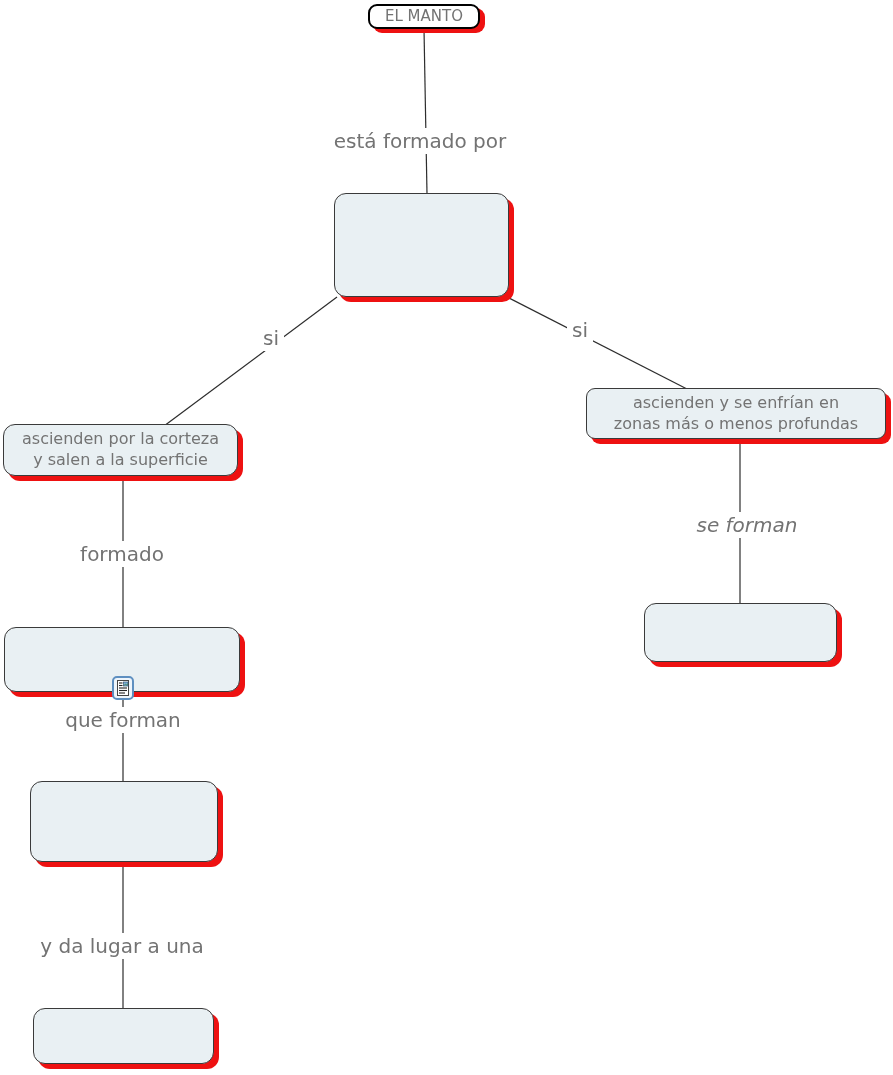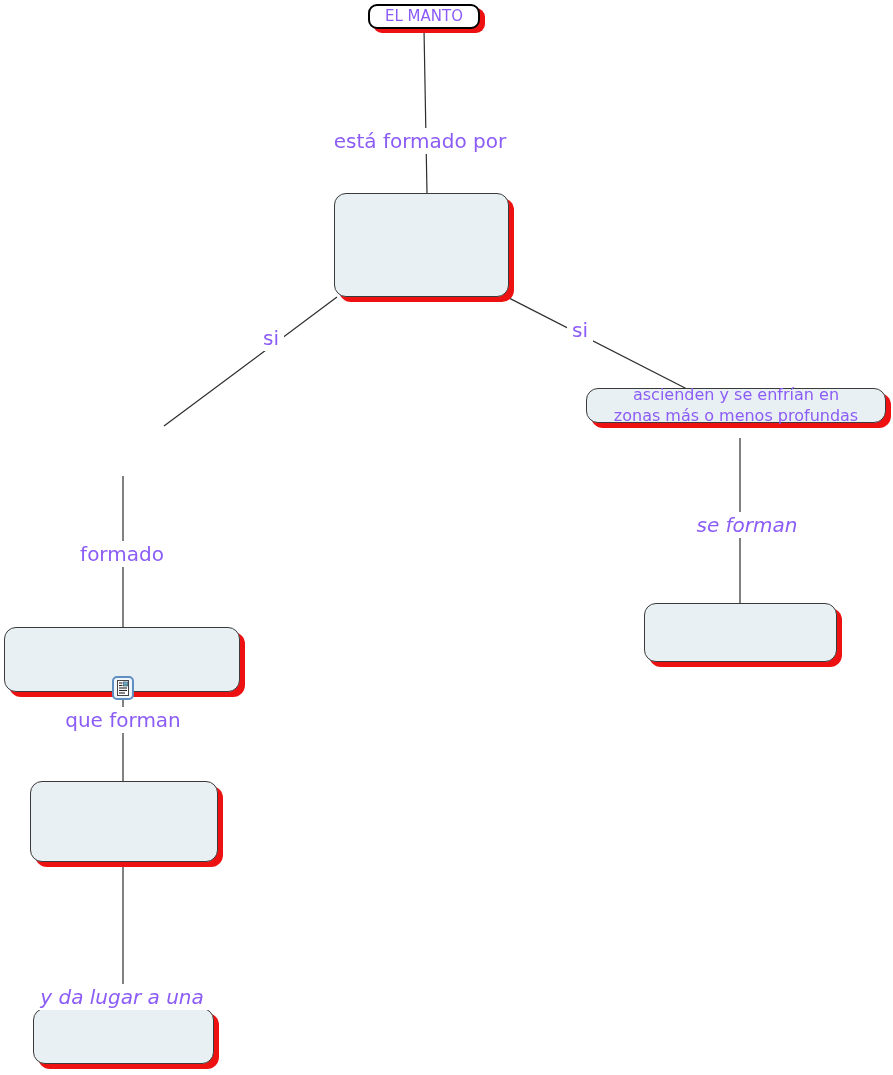--- a/index.html
+++ b/index.html
@@ -6,21 +6,21 @@
     margin: 0;
     padding: 0;
     background: #ffffff;
   }
   #canvas {
     position: relative;
     width: 893px;
     height: 1075px;
     background: #ffffff;
     font-family: "DejaVu Sans", "Liberation Sans", sans-serif;
-    color: #8b5cf6;
+    color: #737373;
     overflow: hidden;
   }
   #connectors {
     position: absolute;
     left: 0; top: 0;
     width: 893px; height: 1075px;
   }
   #connectors line {
     stroke: #2d2d2d;
     stroke-width: 1.2;
@@ -45,41 +45,41 @@
     background: #ffffff;
     border: 2px solid #000000;
     border-radius: 9px;
     box-shadow: 5px 4px 0 #ee1111;
     font-size: 15px;
     white-space: nowrap;
   }
   #node-root            { left: 368px; top: 4px;    width: 112px; height: 25px; }
   #node-magma           { left: 334px; top: 193px;  width: 175px; height: 104px; }
   #node-left-condition  { left: 3px;   top: 424px;  width: 235px; height: 52px; }
-  #node-right-condition { left: 586px; top: 388px;  width: 300px; height: 35px; }
+  #node-right-condition { left: 586px; top: 388px;  width: 300px; height: 51px; border-radius: 9px; }
   #node-left-result-1   { left: 4px;   top: 627px;  width: 236px; height: 65px; }
   #node-left-result-2   { left: 30px;  top: 781px;  width: 188px; height: 81px; }
   #node-left-result-3   { left: 33px;  top: 1008px; width: 181px; height: 56px; }
   #node-right-result    { left: 644px; top: 603px;  width: 193px; height: 59px; }
 
   .link-label {
     position: absolute;
     transform: translate(-50%, -50%);
     background: #ffffff;
     padding: 1px 5px;
     font-size: 20px;
     white-space: nowrap;
     cursor: default;
   }
   #label-formado     { left: 420px; top: 141px; }
   #label-si-left     { left: 271px; top: 338px; }
   #label-si-right    { left: 580px; top: 330px; }
   #label-forman      { left: 122px; top: 554px; }
   #label-que-arrojan { left: 123px; top: 720px; }
-  #label-da-lugar    { left: 122px; top: 997px; font-style: italic; }
+  #label-da-lugar    { left: 122px; top: 946px; }
   #label-se-forman   { left: 747px; top: 525px; font-style: italic; }
 
   #resource-icon {
     position: absolute;
     left: 112px;
     top: 676px;
     width: 22px;
     height: 24px;
     cursor: pointer;
   }
@@ -96,20 +96,22 @@
     <line x1="123" y1="476" x2="123" y2="628"></line>
     <line x1="123" y1="691" x2="123" y2="782"></line>
     <line x1="123" y1="861" x2="123" y2="1009"></line>
     <line x1="740" y1="438" x2="740" y2="604"></line>
   </svg>
 
   <div class="node root" id="node-root">EL MANTO</div>
 
   <div class="node" id="node-magma"></div>
 
+  <div class="node" id="node-left-condition">ascienden por la corteza
+y salen a la superficie</div>
 
   <div class="node" id="node-right-condition">ascienden y se enfrían en
 zonas más o menos profundas</div>
 
   <div class="node" id="node-left-result-1"></div>
 
   <div class="node" id="node-left-result-2"></div>
 
   <div class="node" id="node-left-result-3"></div>
 

